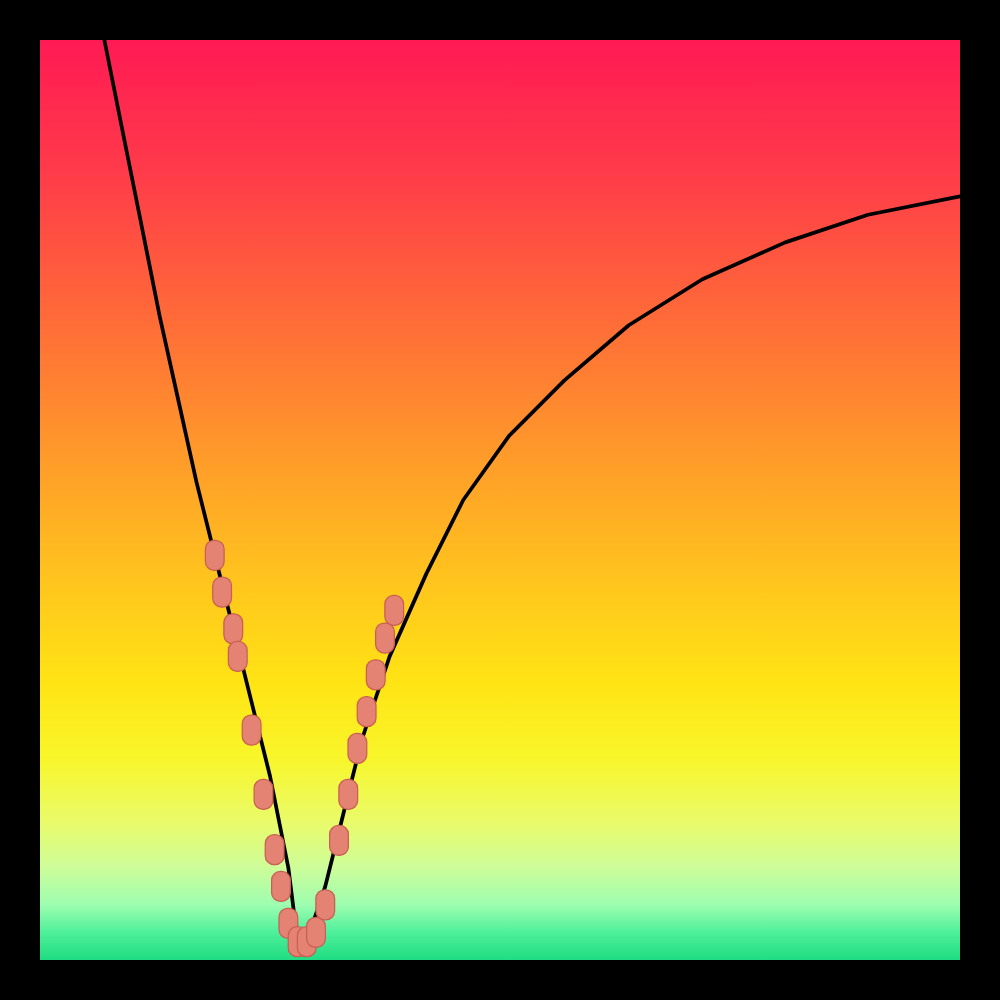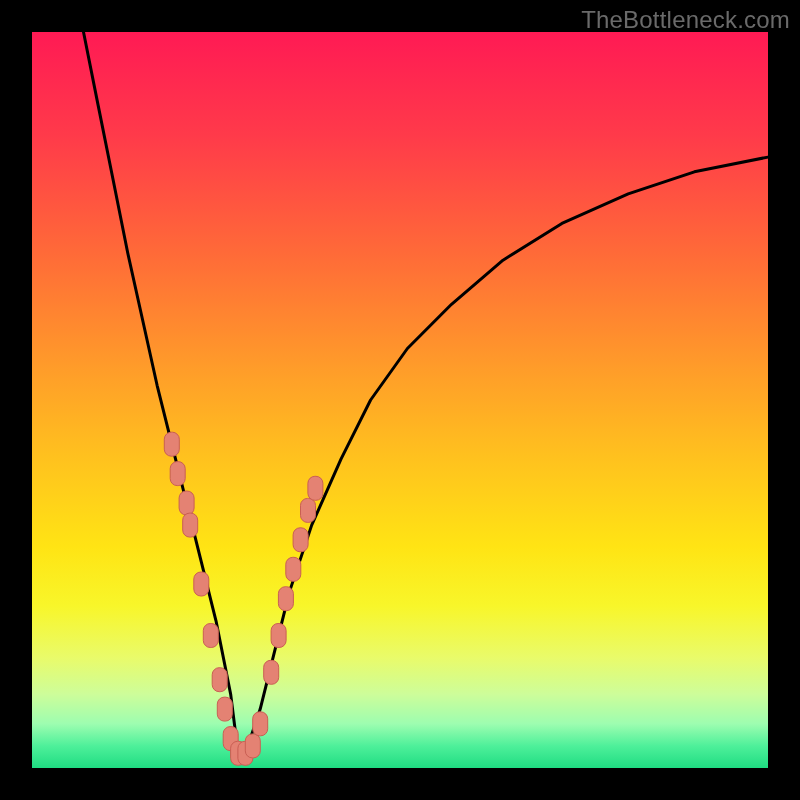--- a/index.html
+++ b/index.html
@@ -68,14 +68,13 @@
         <rect x="220.7" y="679.8" width="15" height="24" rx="7" ry="7" fill="#e48273" stroke="#c95f53" stroke-width="1"></rect>
         <rect x="231.7" y="628.3" width="15" height="24" rx="7" ry="7" fill="#e48273" stroke="#c95f53" stroke-width="1"></rect>
         <rect x="239.1" y="591.5" width="15" height="24" rx="7" ry="7" fill="#e48273" stroke="#c95f53" stroke-width="1"></rect>
         <rect x="246.4" y="554.7" width="15" height="24" rx="7" ry="7" fill="#e48273" stroke="#c95f53" stroke-width="1"></rect>
         <rect x="253.8" y="525.3" width="15" height="24" rx="7" ry="7" fill="#e48273" stroke="#c95f53" stroke-width="1"></rect>
         <rect x="261.1" y="495.8" width="15" height="24" rx="7" ry="7" fill="#e48273" stroke="#c95f53" stroke-width="1"></rect>
         <rect x="268.5" y="466.4" width="15" height="24" rx="7" ry="7" fill="#e48273" stroke="#c95f53" stroke-width="1"></rect>
         <rect x="275.9" y="444.3" width="15" height="24" rx="7" ry="7" fill="#e48273" stroke="#c95f53" stroke-width="1"></rect>
       </svg>
   </div>
-  <div class="watermark">TheBottleneck.com</div>
 </div>
 
 </body></html>

